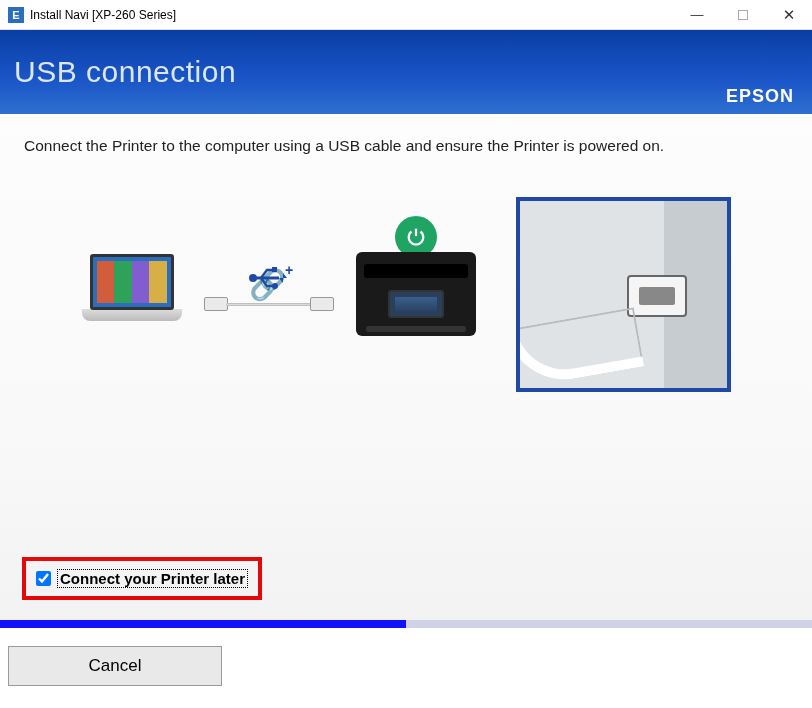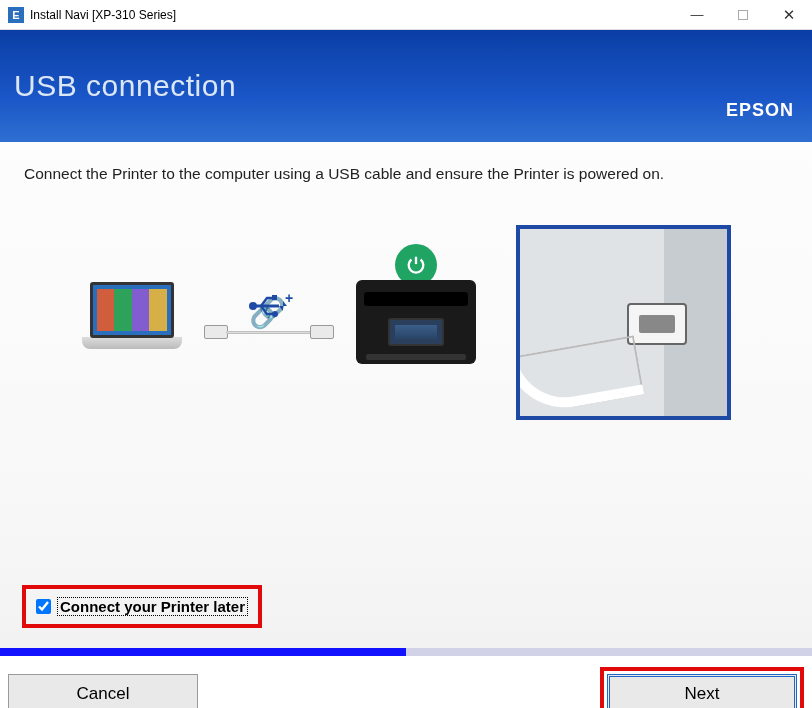--- a/index.html
+++ b/index.html
@@ -32,21 +32,21 @@
   .titlebar .title { flex: 0 0 auto; }
   .titlebar .spacer { flex: 1; }
   .titlebar .winbtn {
     width: 46px; height: 30px;
     display: flex; align-items:center; justify-content:center;
     font-size: 13px;
     color:#333;
   }
   .titlebar .winbtn.close { font-size: 15px; }
   .header {
-    height: 112px;
+    height: 84px;
     background: linear-gradient(#0a3ea5, #1a56c7 60%, #2f6fd0);
     display: flex;
     align-items: center;
     justify-content: space-between;
     padding: 0 18px 0 14px;
     color: #dbe6f7;
   }
   .header .page-title {
     font-size: 30px;
     font-weight: 400;
@@ -230,21 +230,21 @@
   .footer {
     height: 76px;
     background:#fff;
     display:flex;
     align-items:center;
     padding: 0 8px;
     gap: 6px;
   }
   .footer .gap { flex:1; }
   .btn {
-    width: 190px; height: 40px;
+    width: 214px; height: 40px;
     background:#e9e9e9;
     border:1px solid #9a9a9a;
     font-size: 17px;
     display:flex; align-items:center; justify-content:center;
     cursor:pointer;
   }
   .btn.next {
     border:1px solid #1e67c7;
     outline:1px solid #1e67c7;
     outline-offset:-3px;
@@ -261,21 +261,21 @@
   .usb-plus{
     position:absolute; top:-6px; right:-6px;
     font-size:14px; color:#1e4aa6; font-weight:bold;
   }
 </style>
 </head>
 <body>
 
 <div class="titlebar">
   <span class="app-icon">E</span>
-  <span class="title">Install Navi [XP-310 Series]</span>
+  <span class="title">Install Navi [XP-260 Series]</span>
   <span class="spacer"></span>
   <div class="winbtn">
     <span>—</span>
   </div>
   <div class="winbtn">
     <span style="border:1px solid #aaa;width:10px;height:10px;display:inline-block;"></span>
   </div>
   <div class="winbtn close">
     <span>✕</span>
   </div>
@@ -352,16 +352,13 @@
 </div>
 
 <div class="progress">
   <div class="done"></div>
   <div class="todo"></div>
 </div>
 
 <div class="footer">
   <button class="btn">Cancel</button>
   <div class="gap"></div>
-  <div class="highlight-red-btn">
-    <button class="btn next">Next</button>
-  </div>
 </div>
 
 </body></html>

